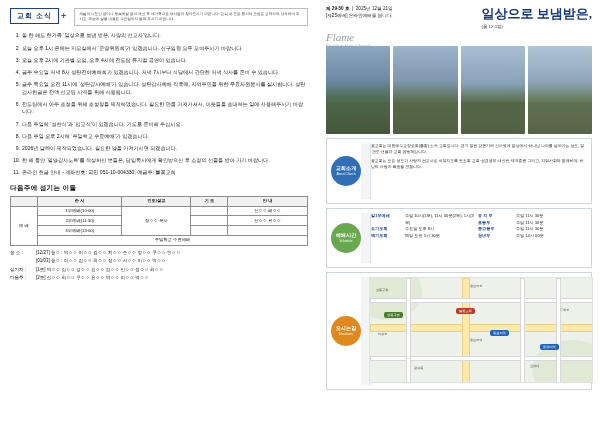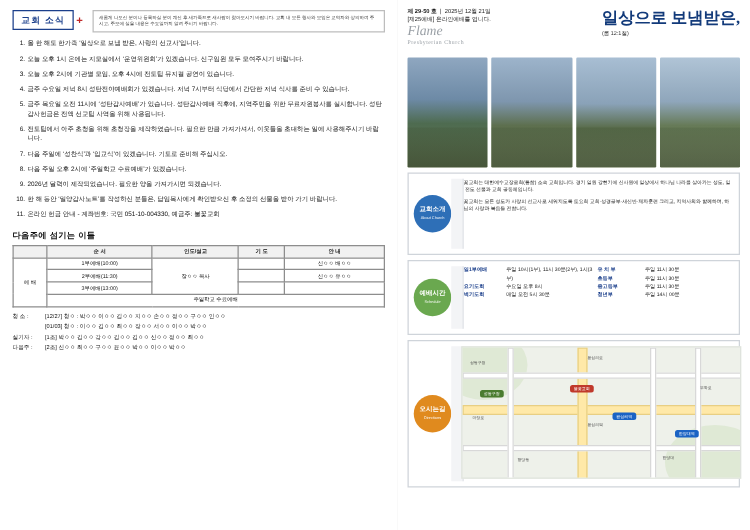--- a/index.html
+++ b/index.html
@@ -86,21 +86,21 @@
   .rhead{
     position:relative;height:42px;
     border-bottom:0;
     padding:6px 8px 0 8px;box-sizing:border-box;
   }
   .issue{
     font-size:4.6px;color:#222;line-height:1.5;
   }
   .issue .strong{font-weight:bold;}
   .flame{
-    margin-top:0;
+    margin-top:12px;
     font-family:"Liberation Serif", serif;
     font-size:11px;color:#9aa0a6;font-style:italic;line-height:1;
   }
   .flame small{display:block;font-size:4.6px;font-style:normal;color:#9aa0a6;letter-spacing:.4px;margin-top:1px;}
   .sermon{
     position:absolute;right:8px;top:6px;text-align:left;
   }
   .sermon .t1{
     font-family:"Liberation Serif", serif;
     font-size:13px;color:#123a7a;font-weight:bold;line-height:1.25;

